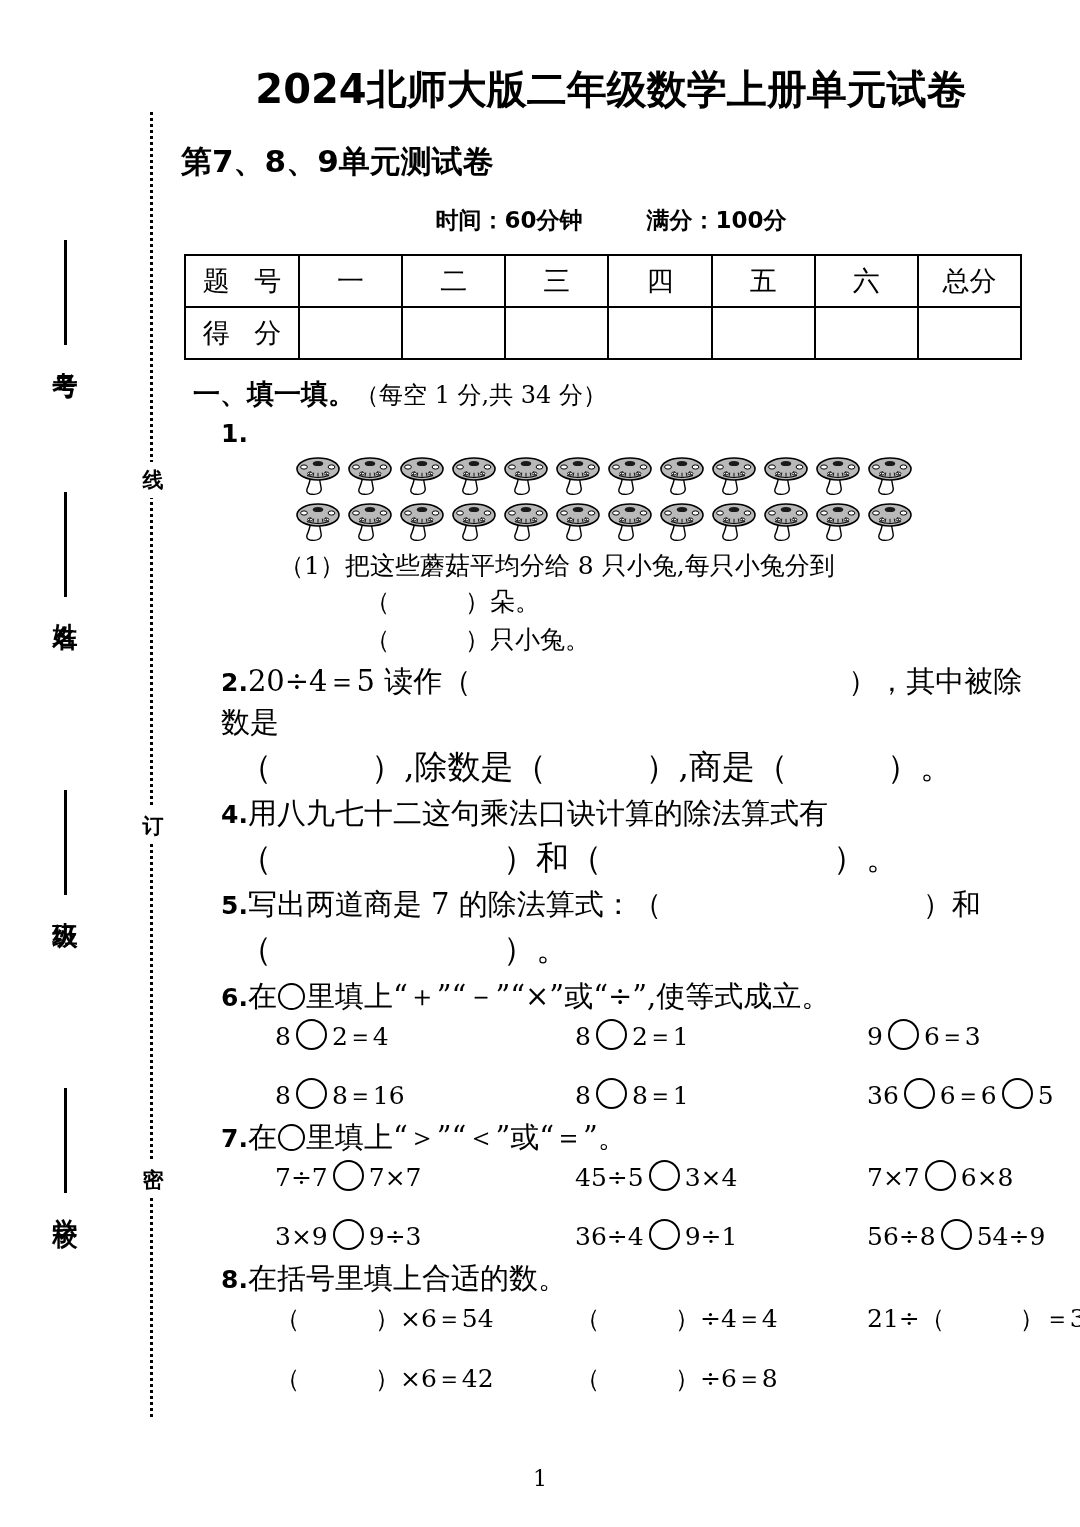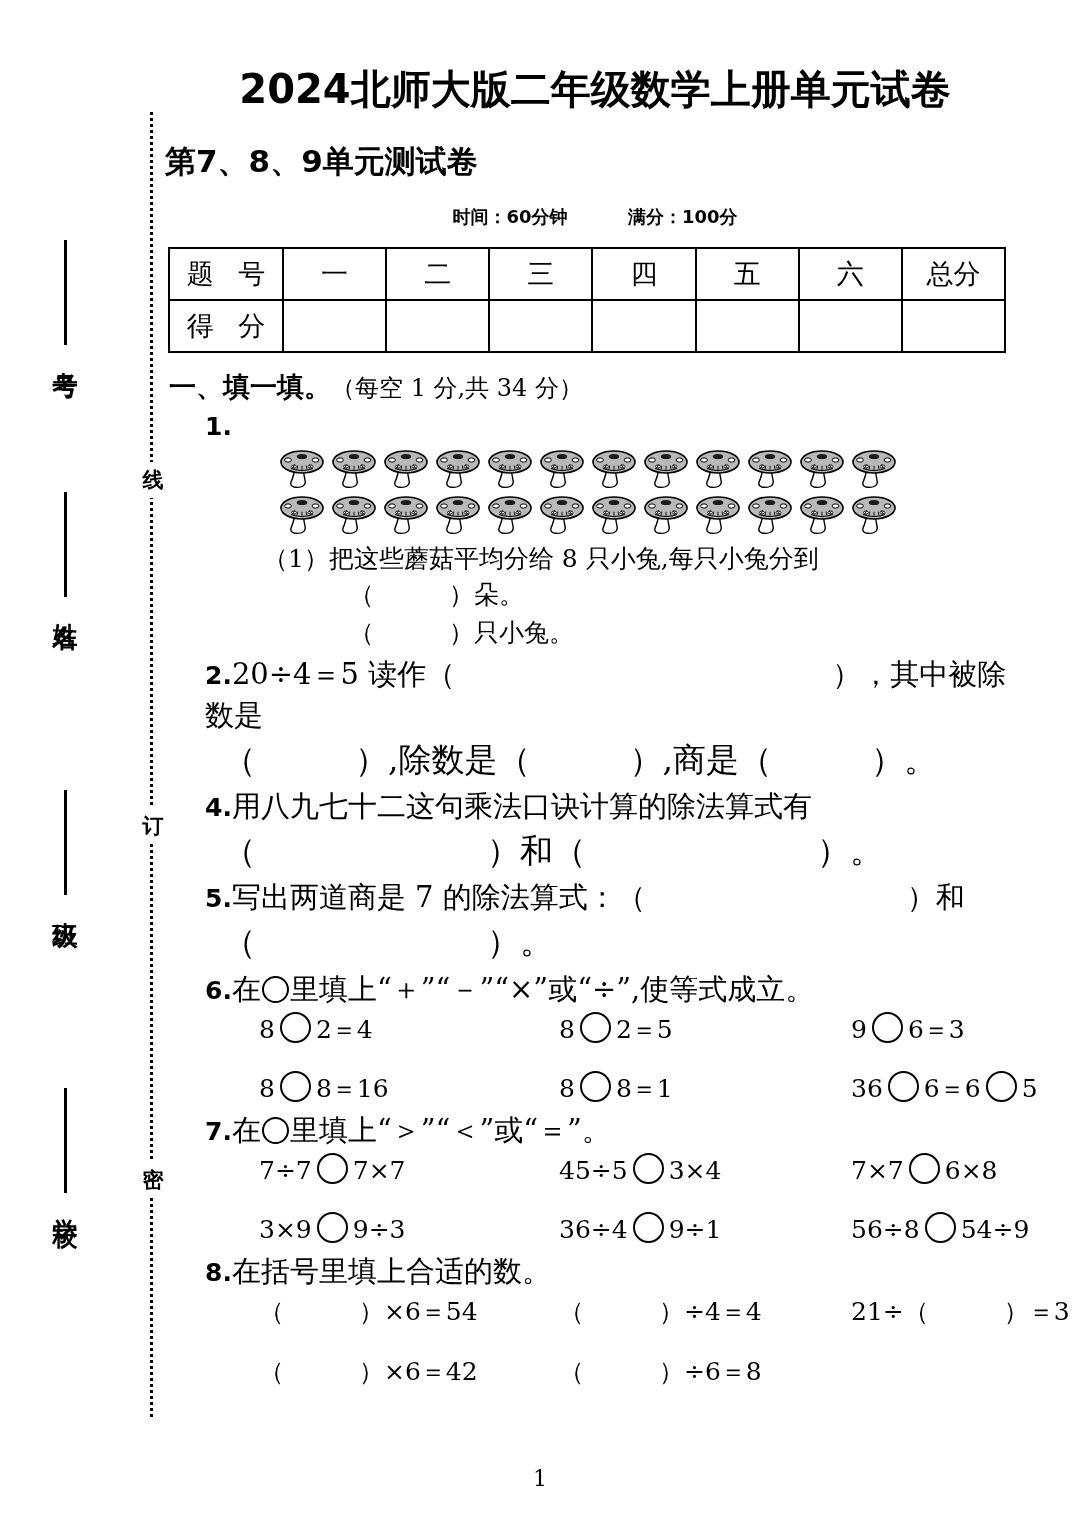--- a/index.html
+++ b/index.html
@@ -62,21 +62,21 @@
     text-align: center;
     font-size: 21px;
     font-weight: bold;
     font-family: "DejaVu Sans", sans-serif;
     padding: 4px 0;
   }
 
   
   #sheet {
     position: absolute;
-    left: 165px;
+    left: 181px;
     top: 0;
     width: 860px;
     height: 1527px;
   }
 
   #doc-title {
     text-align: center;
     font-size: 40px;
     font-weight: bold;
     font-family: "DejaVu Sans", sans-serif;
@@ -86,21 +86,21 @@
   }
   #doc-subtitle {
     text-align: left;
     font-size: 31px;
     font-weight: bold;
     font-family: "DejaVu Sans", sans-serif;
     margin-top: 24px;
   }
   #exam-meta {
     text-align: center;
-    font-size: 18px;
+    font-size: 23px;
     font-weight: bold;
     font-family: "DejaVu Sans", sans-serif;
     margin-top: 22px;
   }
   #exam-meta .gap { display: inline-block; width: 48px; }
 
   
   #score-table {
     margin: 18px 0 0 3px;
     border-collapse: collapse;
@@ -125,21 +125,21 @@
   
   #questions {
     margin-top: 16px;
     font-size: 25px;
     font-family: "DejaVu Serif", serif;
   }
   .section-head {
     font-size: 27px;
     font-weight: bold;
     font-family: "DejaVu Sans", sans-serif;
-    margin: 0 0 4px 4px;
+    margin: 0 0 4px 12px;
   }
   .section-head .pts {
     font-weight: normal;
     font-size: 24px;
     font-family: "DejaVu Serif", serif;
   }
 
   .q {
     margin: 3px 0 0 40px;
     line-height: 1.42;
@@ -702,21 +702,21 @@
 
     <div class="q">
       <span class="q-num">5.</span><span class="q-text">写出两道商是 7 的除法算式：（　　　　　　　　　）和</span>
       <div class="q-cont" style="margin-left:18px">（　　　　　　　）。</div>
     </div>
 
     <div class="q">
       <span class="q-num">6.</span><span class="q-text">在</span><span class="circ-inline"></span><span class="q-text">里填上“＋”“－”“×”或“÷”,使等式成立。</span>
       <div class="eqgrid">
         <div class="cell"><span>8</span><span class="circ"></span><span>2＝4</span></div>
-        <div class="cell"><span>8</span><span class="circ"></span><span>2＝5</span></div>
+        <div class="cell"><span>8</span><span class="circ"></span><span>2＝1</span></div>
         <div class="cell"><span>9</span><span class="circ"></span><span>6＝3</span></div>
         <div class="cell"><span>8</span><span class="circ"></span><span>8＝16</span></div>
         <div class="cell"><span>8</span><span class="circ"></span><span>8＝1</span></div>
         <div class="cell"><span>36</span><span class="circ"></span><span>6＝6</span><span class="circ"></span><span>5</span></div>
       </div>
     </div>
 
     <div class="q">
       <span class="q-num">7.</span><span class="q-text">在</span><span class="circ-inline"></span><span class="q-text">里填上“＞”“＜”或“＝”。</span>
       <div class="eqgrid">

